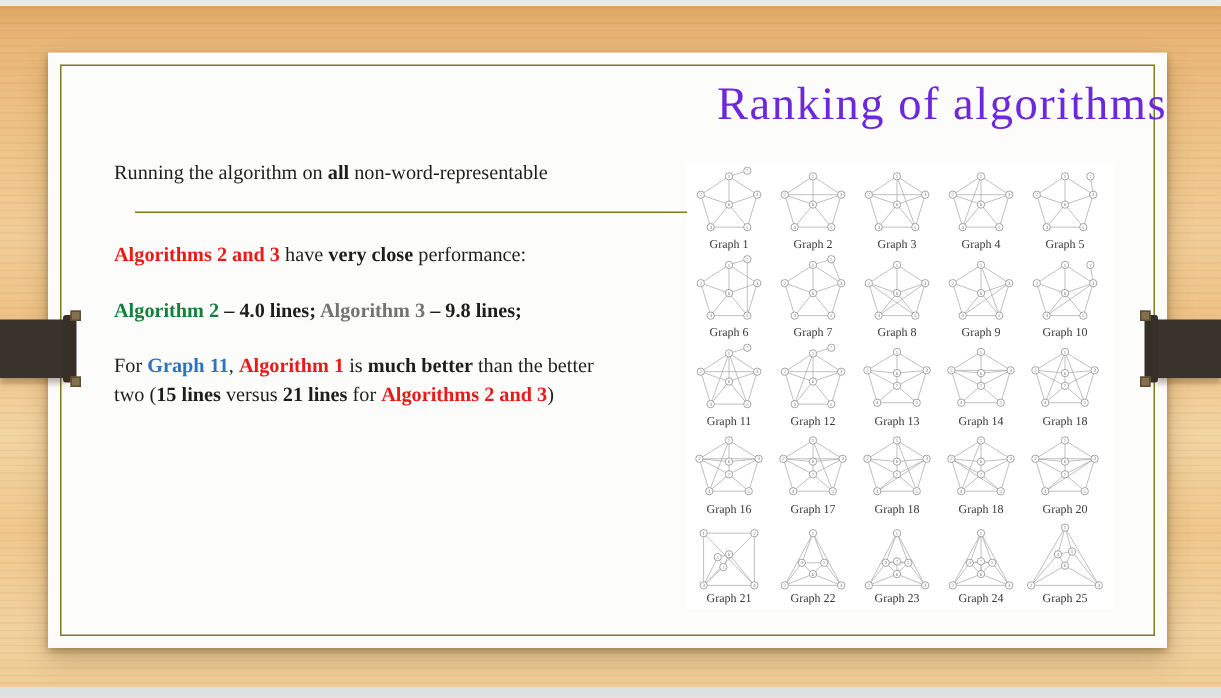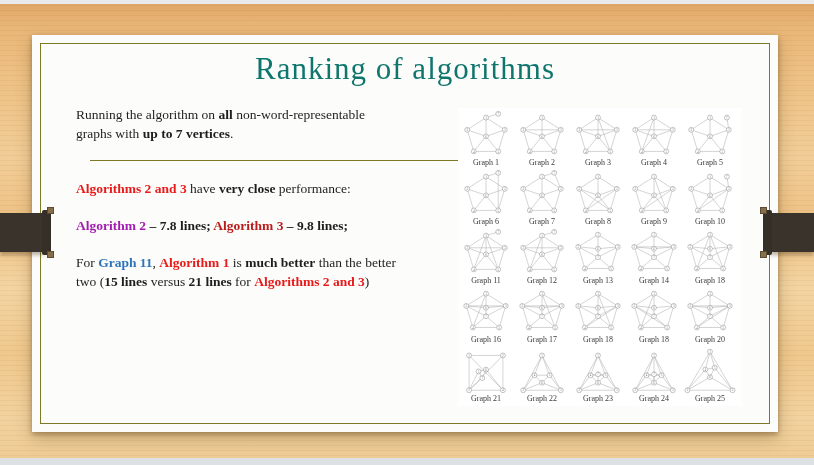--- a/index.html
+++ b/index.html
@@ -15,22 +15,22 @@
 
   .slide{
     position:absolute;left:32px;top:35px;width:746px;height:397px;
     background:#fcfcfa;
     box-shadow:0 2px 5px rgba(90,60,20,.45), 0 7px 16px rgba(90,60,20,.28);
     z-index:2;
   }
   .slide-border{position:absolute;inset:8px;border:1px solid #7c7a24;pointer-events:none;}
   .title{
     position:absolute;left:0;top:16px;width:100%;margin:0;
-    text-align:center;font-weight:400;font-size:31px;line-height:36px;
-    letter-spacing:1px;color:#0f766e;font-family:"Liberation Serif",serif;
+    text-align:right;font-weight:400;font-size:31px;line-height:36px;
+    letter-spacing:1px;color:#6d28d9;font-family:"Liberation Serif",serif;
   }
   .textcol{
     position:absolute;left:44px;top:70px;width:382px;
     font-size:13.5px;line-height:19px;color:#1e1e1e;
   }
   .para{margin:18px 0 0 0;}
   .para:first-child{margin-top:0;}
   .line{display:block;}
   .rule{height:0;border-top:1px solid #7d7b21;margin:17px 0 0 14px;width:368px;}
   .b{font-weight:bold;}
@@ -64,28 +64,27 @@
 <body>
 
 <div class="strip-top"></div>
 
 <div class="slide">
   <div class="slide-border"></div>
   <h1 class="title">Ranking of algorithms</h1>
   <div class="textcol" id="textcol">
       <p class="para">
         <span class="line"><span class="">Running the algorithm on </span><span class="b">all</span><span class=""> non-word-representable</span></span>
-        <span class="line"><span class="">graphs with </span><span class="b">up to 7 vertices</span><span class="">.</span></span>
       </p>
       <div class="rule"></div>
       <p class="para">
         <span class="line"><span class="b" style="color: rgb(232, 26, 26);">Algorithms 2 and 3</span><span class=""> have </span><span class="b">very close</span><span class=""> performance:</span></span>
       </p>
       <p class="para">
-        <span class="line"><span class="b" style="color: #a21caf;">Algorithm 2</span><span class="b"> – 7.8 lines; </span><span class="b" style="color: #b91c1c;">Algorithm 3</span><span class="b"> – 9.8 lines;</span></span>
+        <span class="line"><span class="b" style="color: #15803d;">Algorithm 2</span><span class="b"> – 4.0 lines; </span><span class="b" style="color: #737373;">Algorithm 3</span><span class="b"> – 9.8 lines;</span></span>
       </p>
       <p class="para">
         <span class="line"><span class="">For </span><span class="b" style="color: rgb(46, 116, 189);">Graph 11</span><span class="">, </span><span class="b" style="color: rgb(232, 26, 26);">Algorithm 1</span><span class=""> is </span><span class="b">much better</span><span class=""> than the better</span></span>
         <span class="line"><span class="">two (</span><span class="b">15 lines</span><span class=""> versus </span><span class="b">21 lines</span><span class=""> for </span><span class="b" style="color: rgb(232, 26, 26);">Algorithms 2 and 3</span><span class="">)</span></span>
       </p>
     </div>
   <div class="graphs" id="graphs">
       <div class="gcell">
         <svg width="56" height="47" viewBox="0 0 56 50" xmlns="http://www.w3.org/2000/svg">
           <line x1="28" y1="7" x2="8" y2="20" stroke="#acacac" stroke-width="0.55"></line>

